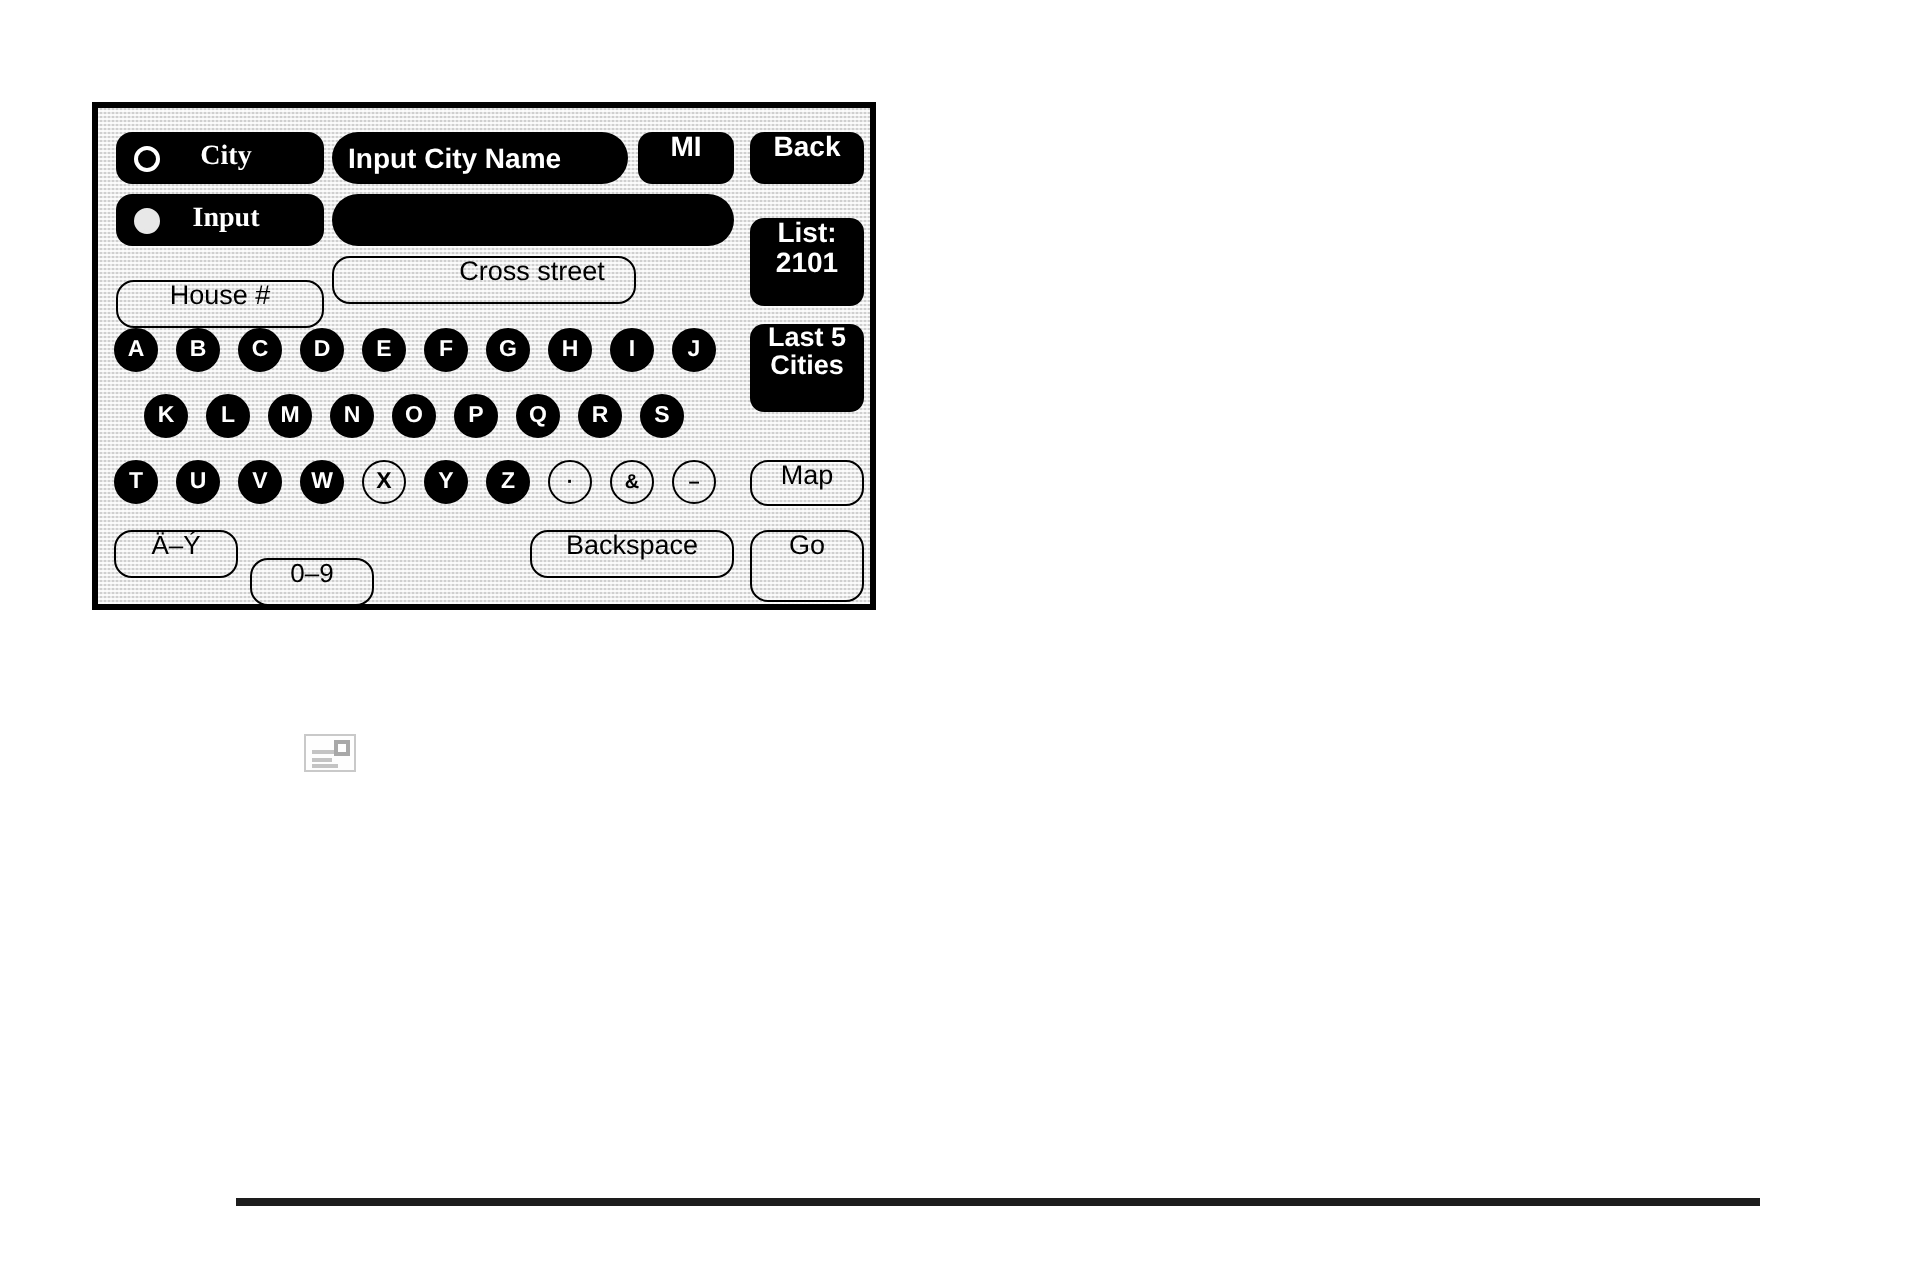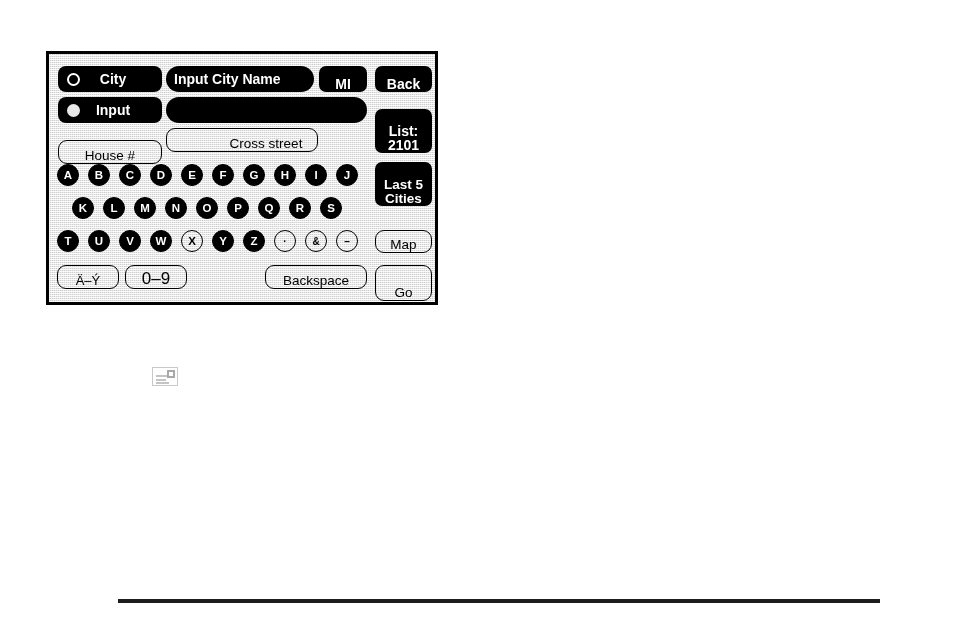--- a/index.html
+++ b/index.html
@@ -33,21 +33,21 @@
   #nav-inner {
     position: absolute;
     left: 0; top: 0; right: 0; bottom: 0;
   }
 
   
   .btn {
     position: absolute;
     box-sizing: border-box;
     display: flex;
-    align-items: flex-end;
+    align-items: flex-start;
     justify-content: center;
     text-align: center;
     line-height: 1.05;
     user-select: none;
     white-space: pre-line;
   }
   .btn.solid {
     background: #000;
     color: #fff;
     border-radius: 7px;
@@ -97,20 +97,21 @@
     flex: 0 0 auto;
   }
   .radio-mark.selected {
     background: #e8e8e8;
     border-color: #e8e8e8;
   }
   .radio-label {
     flex: 1 1 auto;
     text-align: center;
     padding-right: 16px;
+    font-family: Liberation Serif, serif;
   }
 
   
   .key {
     position: absolute;
     width: 22px;
     height: 22px;
     border-radius: 50%;
     box-sizing: border-box;
     display: flex;
@@ -313,21 +314,21 @@
       </div>
 
     <div class="btn outline" style="left:326px; top:176px; width:57px; height:23px; font-size:13.5px;">
       <span>Map</span>
     </div>
 
     <div class="btn outline" style="left:8px; top:211px; width:62px; height:24px; font-size:13px;border-radius:9px;">
       <span>Ä–Ý</span>
     </div>
 
-    <div class="btn outline" style="left:76px; top:211px; width:62px; height:24px; font-size:17px;">
+    <div class="btn outline" style="left:76px; top:225px; width:62px; height:24px; font-size:13px;">
       <span>0–9</span>
     </div>
 
     <div class="btn outline" style="left:216px; top:211px; width:102px; height:24px; font-size:13.5px;">
       <span>Backspace</span>
     </div>
 
     <div class="btn outline" style="left:326px; top:211px; width:57px; height:36px; font-size:13.5px;">
       <span>Go</span>
     </div>

